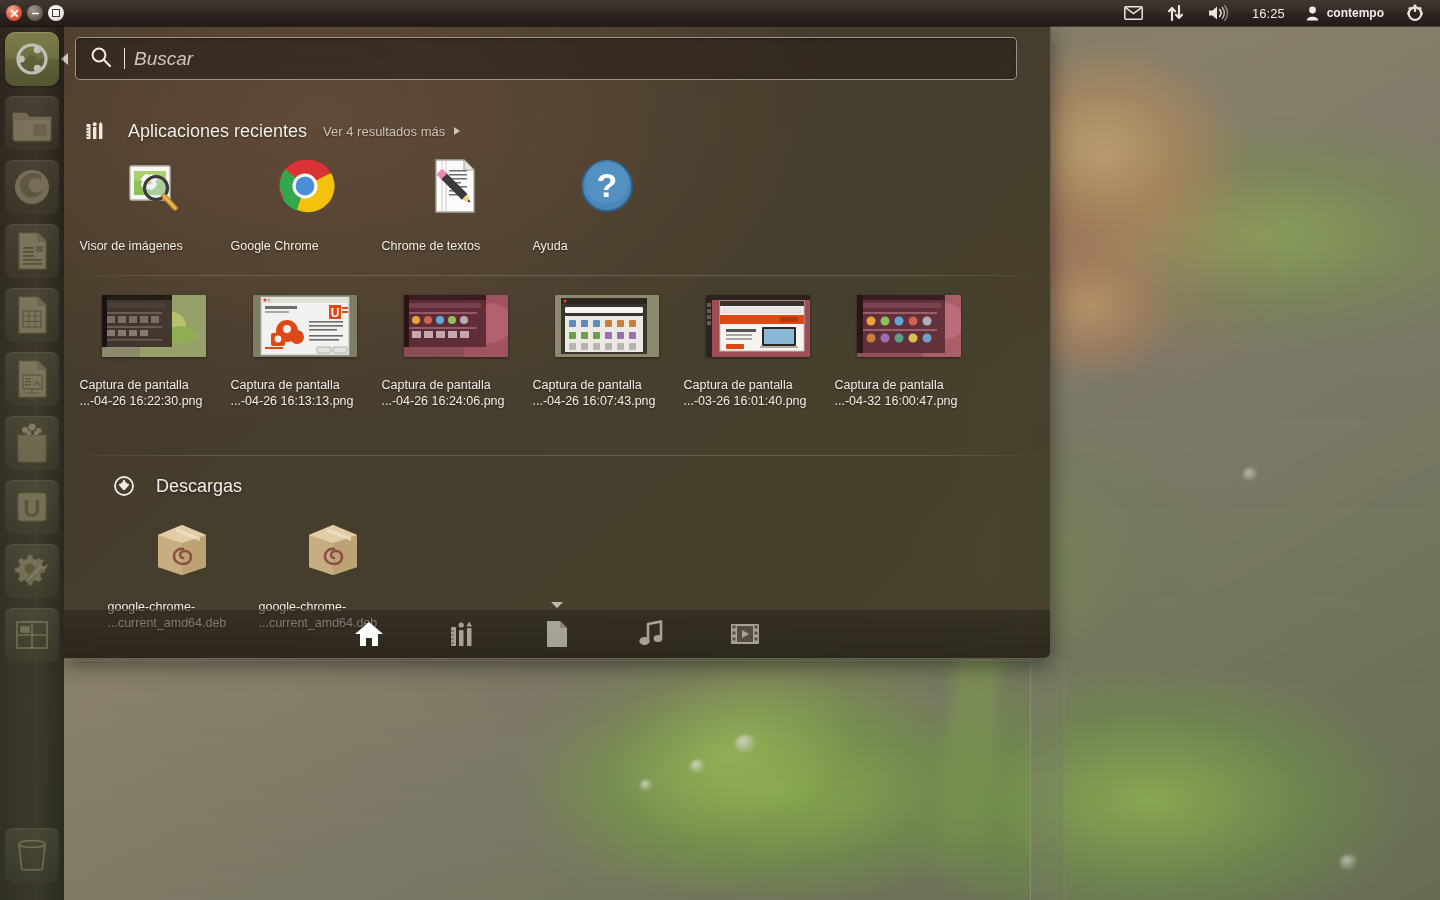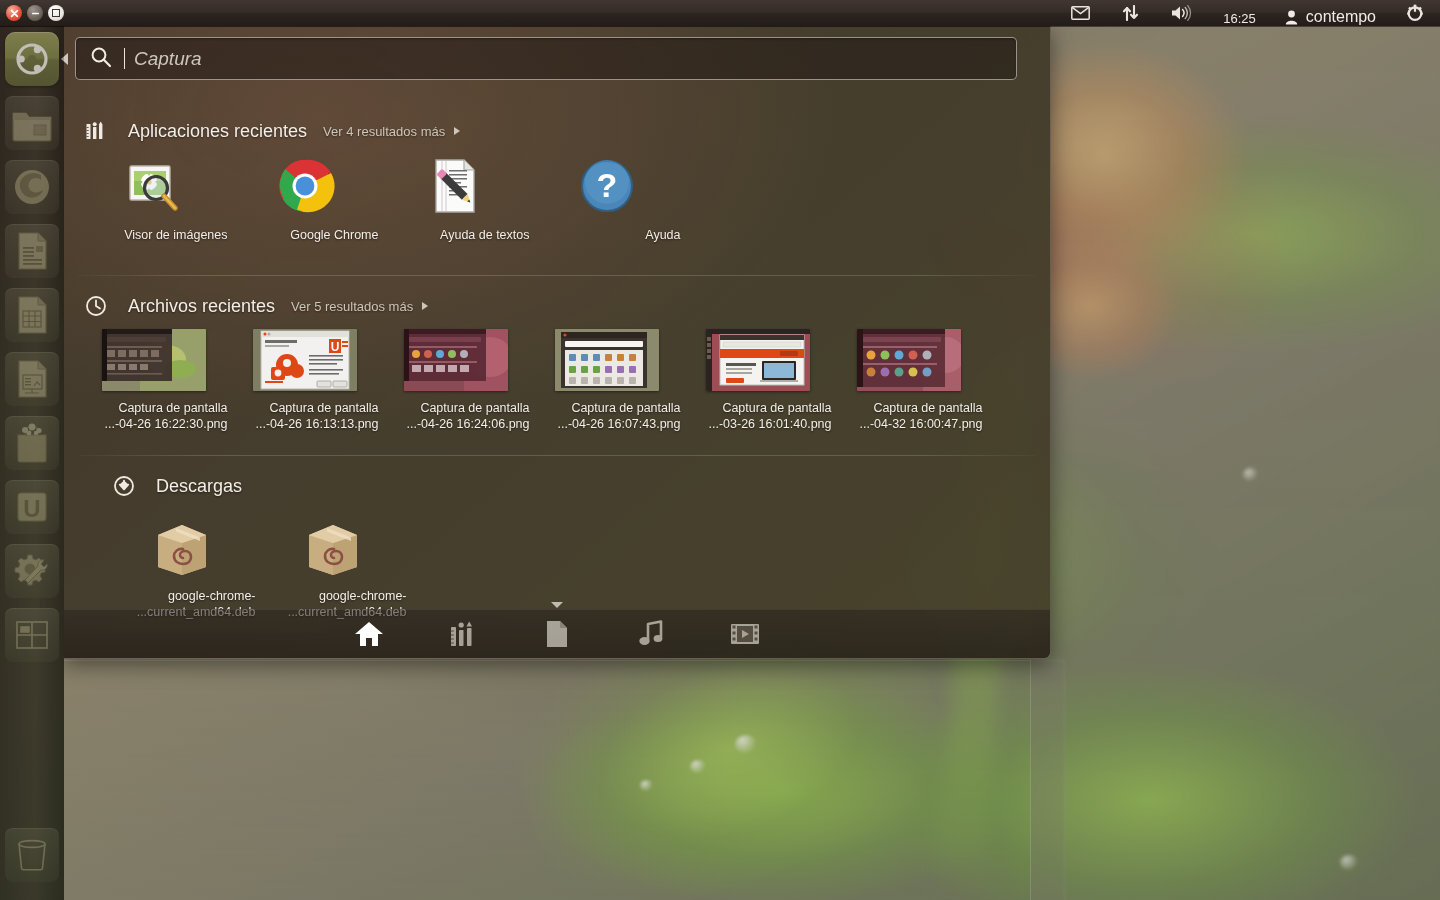--- a/index.html
+++ b/index.html
@@ -65,26 +65,26 @@
   }
   .win-ctl { display: flex; align-items: center; gap: 5px; padding-left: 6px; }
   .wb { width: 16px; height: 16px; border-radius: 50%; position: relative;
         display: flex; align-items: center; justify-content: center;
         font-size: 10px; color: #f6ece6; line-height: 1; }
   .wb-close { background: radial-gradient(circle at 36% 30%, #f4b39a, #e0533a 58%, #b8341f 100%); }
   .wb-min   { background: radial-gradient(circle at 36% 30%, #9d958e, #6d6259 60%, #4d443d 100%); }
   .wb-max   { background: radial-gradient(circle at 36% 30%, #ffffff, #e9e4df 60%, #c8c1ba 100%); color:#3b332e; }
   .wb-max .sq { width: 6px; height: 6px; border: 1.4px solid #3b332e; }
   .panel-spacer { flex: 1; }
-  .panel-right { display: flex; align-items: flex-end; gap: 16px; padding-right: 8px; }
+  .panel-right { display: flex; align-items: center; gap: 8px; padding-right: 8px; }
   .pi { display: flex; align-items: center; justify-content: center;
         height: 26px; padding: 0 8px; color: #e8e2dc; }
   .pi svg { display: block; }
   .clock { font-size: 13px; color: #f0ebe6; padding: 0 7px; }
-  .uname { font-size: 16px; color: #f0ebe6; padding-left: 4px; }
+  .uname { font-size: 12px; color: #f0ebe6; padding-left: 4px; font-weight: bold; }
   .user-wrap { display: flex; align-items: center; gap: 4px; padding: 0 6px; }
 
   
   .launcher {
     position: absolute; left: 0; top: 26px;
     width: 64px; height: 874px;
     background: linear-gradient(to right, rgba(28,22,20,.86) 0%, rgba(40,33,29,.80) 55%, rgba(22,18,16,.90) 100%);
     z-index: 50;
   }
   .launcher-veil {
@@ -188,23 +188,23 @@
 
   
   .rowgrid { display: flex; padding-left: 14px; }
   .cell {
     width: 151px;
     display: flex; flex-direction: column; align-items: center;
     padding-top: 6px;
   }
   .cell-ico { width: 64px; height: 64px; position: relative; }
   .cell-label {
-    margin-top: 9px;
+    margin-top: 20px;
     font-size: 12.5px; line-height: 16px; color: #f4efe8;
-    text-align: right; width: 148px;
+    text-align: left; width: 148px;
     text-shadow: 0 1px 2px rgba(0,0,0,.55);
   }
   .thumb-cell .cell-ico { width: 104px; height: 62px; }
   .thumb {
     width: 104px; height: 62px; border-radius: 1px;
     box-shadow: 0 1px 3px rgba(0,0,0,.45);
     overflow: hidden; position: relative;
   }
 
   
@@ -465,21 +465,21 @@
     <div class="dash-inner">
 
       <div class="searchbar">
         <span class="search-ico">
           <svg width="22" height="22" viewBox="0 0 22 22">
             <circle cx="9" cy="9" r="6.4" fill="none" stroke="#f2ece3" stroke-width="2"></circle>
             <path d="M13.8 13.8 L20 20" stroke="#f2ece3" stroke-width="2.2" stroke-linecap="round"></path>
           </svg>
         </span>
         <span class="caret"></span>
-        <span class="search-ph">Captura</span>
+        <span class="search-ph">Buscar</span>
       </div>
 
       <div class="grp" style="top:88px;">
         <div class="grp-head">
           <span class="grp-icon">
             <svg width="22" height="22" viewBox="0 0 22 22">
               <g fill="#f0ebe2">
                 <rect x="1.5" y="4" width="4" height="15" rx="0.6"></rect>
                 <rect x="8" y="7" width="3.4" height="12" rx="0.6"></rect>
                 <rect x="14" y="5" width="3.4" height="14" rx="0.6"></rect>
@@ -569,52 +569,39 @@
                   <rect x="25" y="40" width="10" height="1.5"></rect>
                 </g>
                 <g transform="rotate(-45 40 38)">
                   <rect x="33" y="12" width="8" height="30" fill="#3b3b3b"></rect>
                   <rect x="33" y="6" width="8" height="7" rx="1.5" fill="#e986b4"></rect>
                   <path d="M33 42 l4 8 l4-8 Z" fill="#f0d27a"></path>
                   <path d="M35.6 47 l1.4 3 l1.4-3 Z" fill="#3b3b3b"></path>
                 </g>
               </svg>
             </div>
-            <div class="cell-label">Ayuda de textos</div>
+            <div class="cell-label">Chrome de textos</div>
           </div>
 
 
           <div class="cell">
             <div class="cell-ico">
               <svg width="64" height="64" viewBox="0 0 64 64">
                 <circle cx="32" cy="32" r="25" fill="#4a86b8" stroke="#2f5f86" stroke-width="2"></circle>
                 <circle cx="32" cy="28" r="22" fill="#5c9ccd" opacity=".5"></circle>
                 <text x="32" y="43" font-family="Liberation Sans, sans-serif" font-size="34" font-weight="bold" fill="#ffffff" text-anchor="middle">?</text>
               </svg>
             </div>
             <div class="cell-label">Ayuda</div>
           </div>
         </div>
         <div class="grp-sep" style="top:161px;"></div>
       </div>
 
       <div class="grp" style="top:263px;">
-        <div class="grp-head">
-          <span class="grp-icon">
-            <svg width="22" height="22" viewBox="0 0 22 22">
-              <circle cx="11" cy="11" r="9" fill="none" stroke="#f0ebe2" stroke-width="1.8"></circle>
-              <path d="M11 5.5 V11 L15 13.6" stroke="#f0ebe2" stroke-width="1.8" fill="none" stroke-linecap="round"></path>
-            </svg>
-          </span>
-          <span class="grp-title">Archivos recientes</span>
-          <span class="grp-more">
-            <span>Ver 5 resultados más</span>
-            <span class="tri"></span>
-          </span>
-        </div>
 
         <div class="rowgrid">
 
           <div class="cell thumb-cell">
             <div class="cell-ico">
                 <div class="thumb">
               <svg width="104" height="62" viewBox="0 0 104 62">
                 <rect width="104" height="62" fill="#8a8a6a"></rect>
                 <rect x="38" y="0" width="66" height="62" fill="#97a06b"></rect>
                 <ellipse cx="64" cy="30" rx="20" ry="14" fill="#b6c06f"></ellipse>

